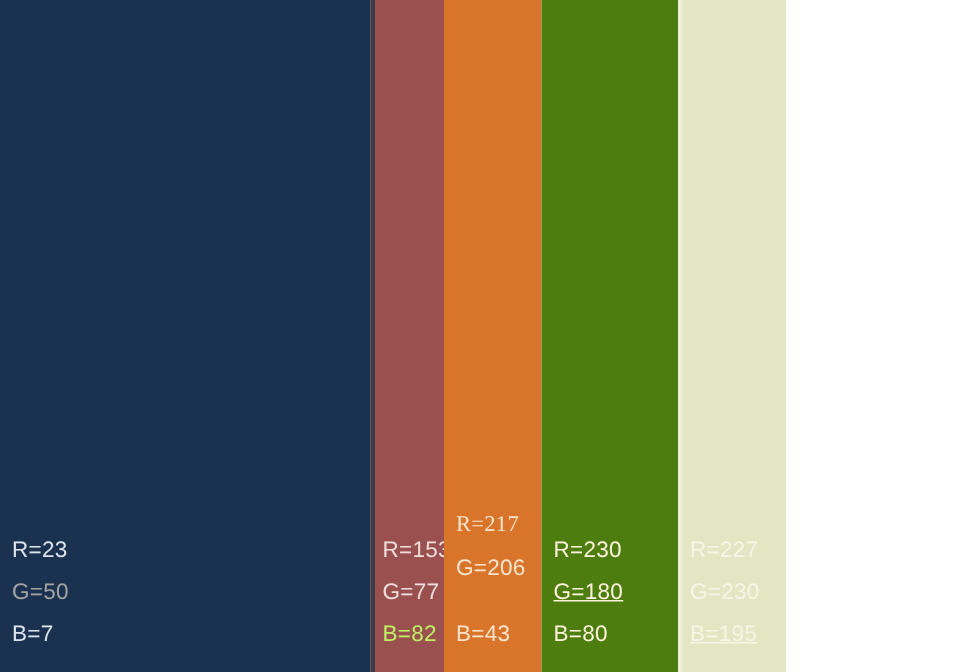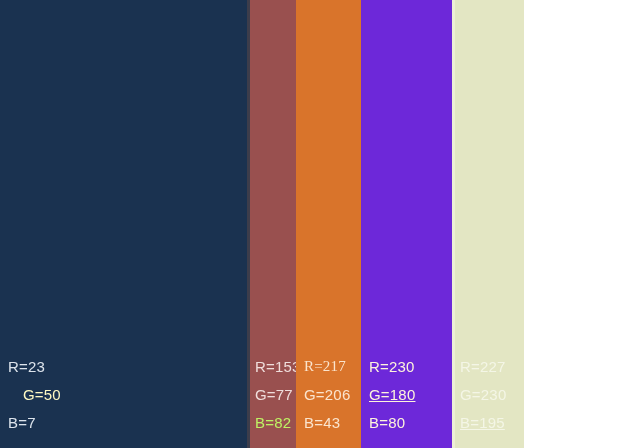--- a/index.html
+++ b/index.html
@@ -64,43 +64,43 @@
   }
 </style>
 </head>
 <body>
 
 <div id="palette" style="width: 524px; height: 448px;">
 
   <div class="swatch" style="width: 247px; background-color: rgb(26, 50, 80);">
     <div class="swatch-labels">
       <div class="swatch-label" style="color: rgb(221, 228, 236);">R=23</div>
-      <div class="swatch-label" style="color: #fef9c3; margin-left: 15px;">G=50</div>
+      <div class="swatch-label" style="color: #a3a3a3;">G=50</div>
       <div class="swatch-label" style="color: rgb(221, 228, 236);">B=7</div>
     </div>
   </div>
 
   <div class="swatch" style="width: 49px; background-color: rgb(153, 80, 79);">
     <div class="seam"></div>
     <div class="swatch-labels">
       <div class="swatch-label" style="color: rgb(240, 222, 220);">R=153</div>
       <div class="swatch-label" style="color: rgb(240, 222, 220);">G=77</div>
       <div class="swatch-label" style="color: #bef264;">B=82</div>
     </div>
   </div>
 
   <div class="swatch" style="width: 65px; background-color: rgb(217, 116, 43);">
     <div class="swatch-labels">
       <div class="swatch-label" style="color: rgb(251, 228, 205); font-family: Liberation Serif, serif;">R=217</div>
       <div class="swatch-label" style="color: rgb(251, 228, 205);">G=206</div>
-      <div class="swatch-label" style="color: rgb(251, 228, 205);">B=43</div>
+      <div class="swatch-label" style="color: rgb(251, 228, 205); margin-top: 16px;">B=43</div>
     </div>
   </div>
 
-  <div class="swatch" style="width: 91px; background-color: #6d28d9; padding-left: 16px;">
+  <div class="swatch" style="width: 91px; background-color: #4d7c0f; padding-left: 16px;">
     <div class="swatch-labels">
       <div class="swatch-label" style="color: rgb(253, 243, 220);">R=230</div>
       <div class="swatch-label" style="color: rgb(253, 243, 220); text-decoration: underline;">G=180</div>
       <div class="swatch-label" style="color: rgb(253, 243, 220);">B=80</div>
     </div>
   </div>
 
   <div class="swatch" style="width: 188px; background-color: rgb(227, 230, 195);">
     <div class="seam-light"></div>
     <div class="swatch-labels">

